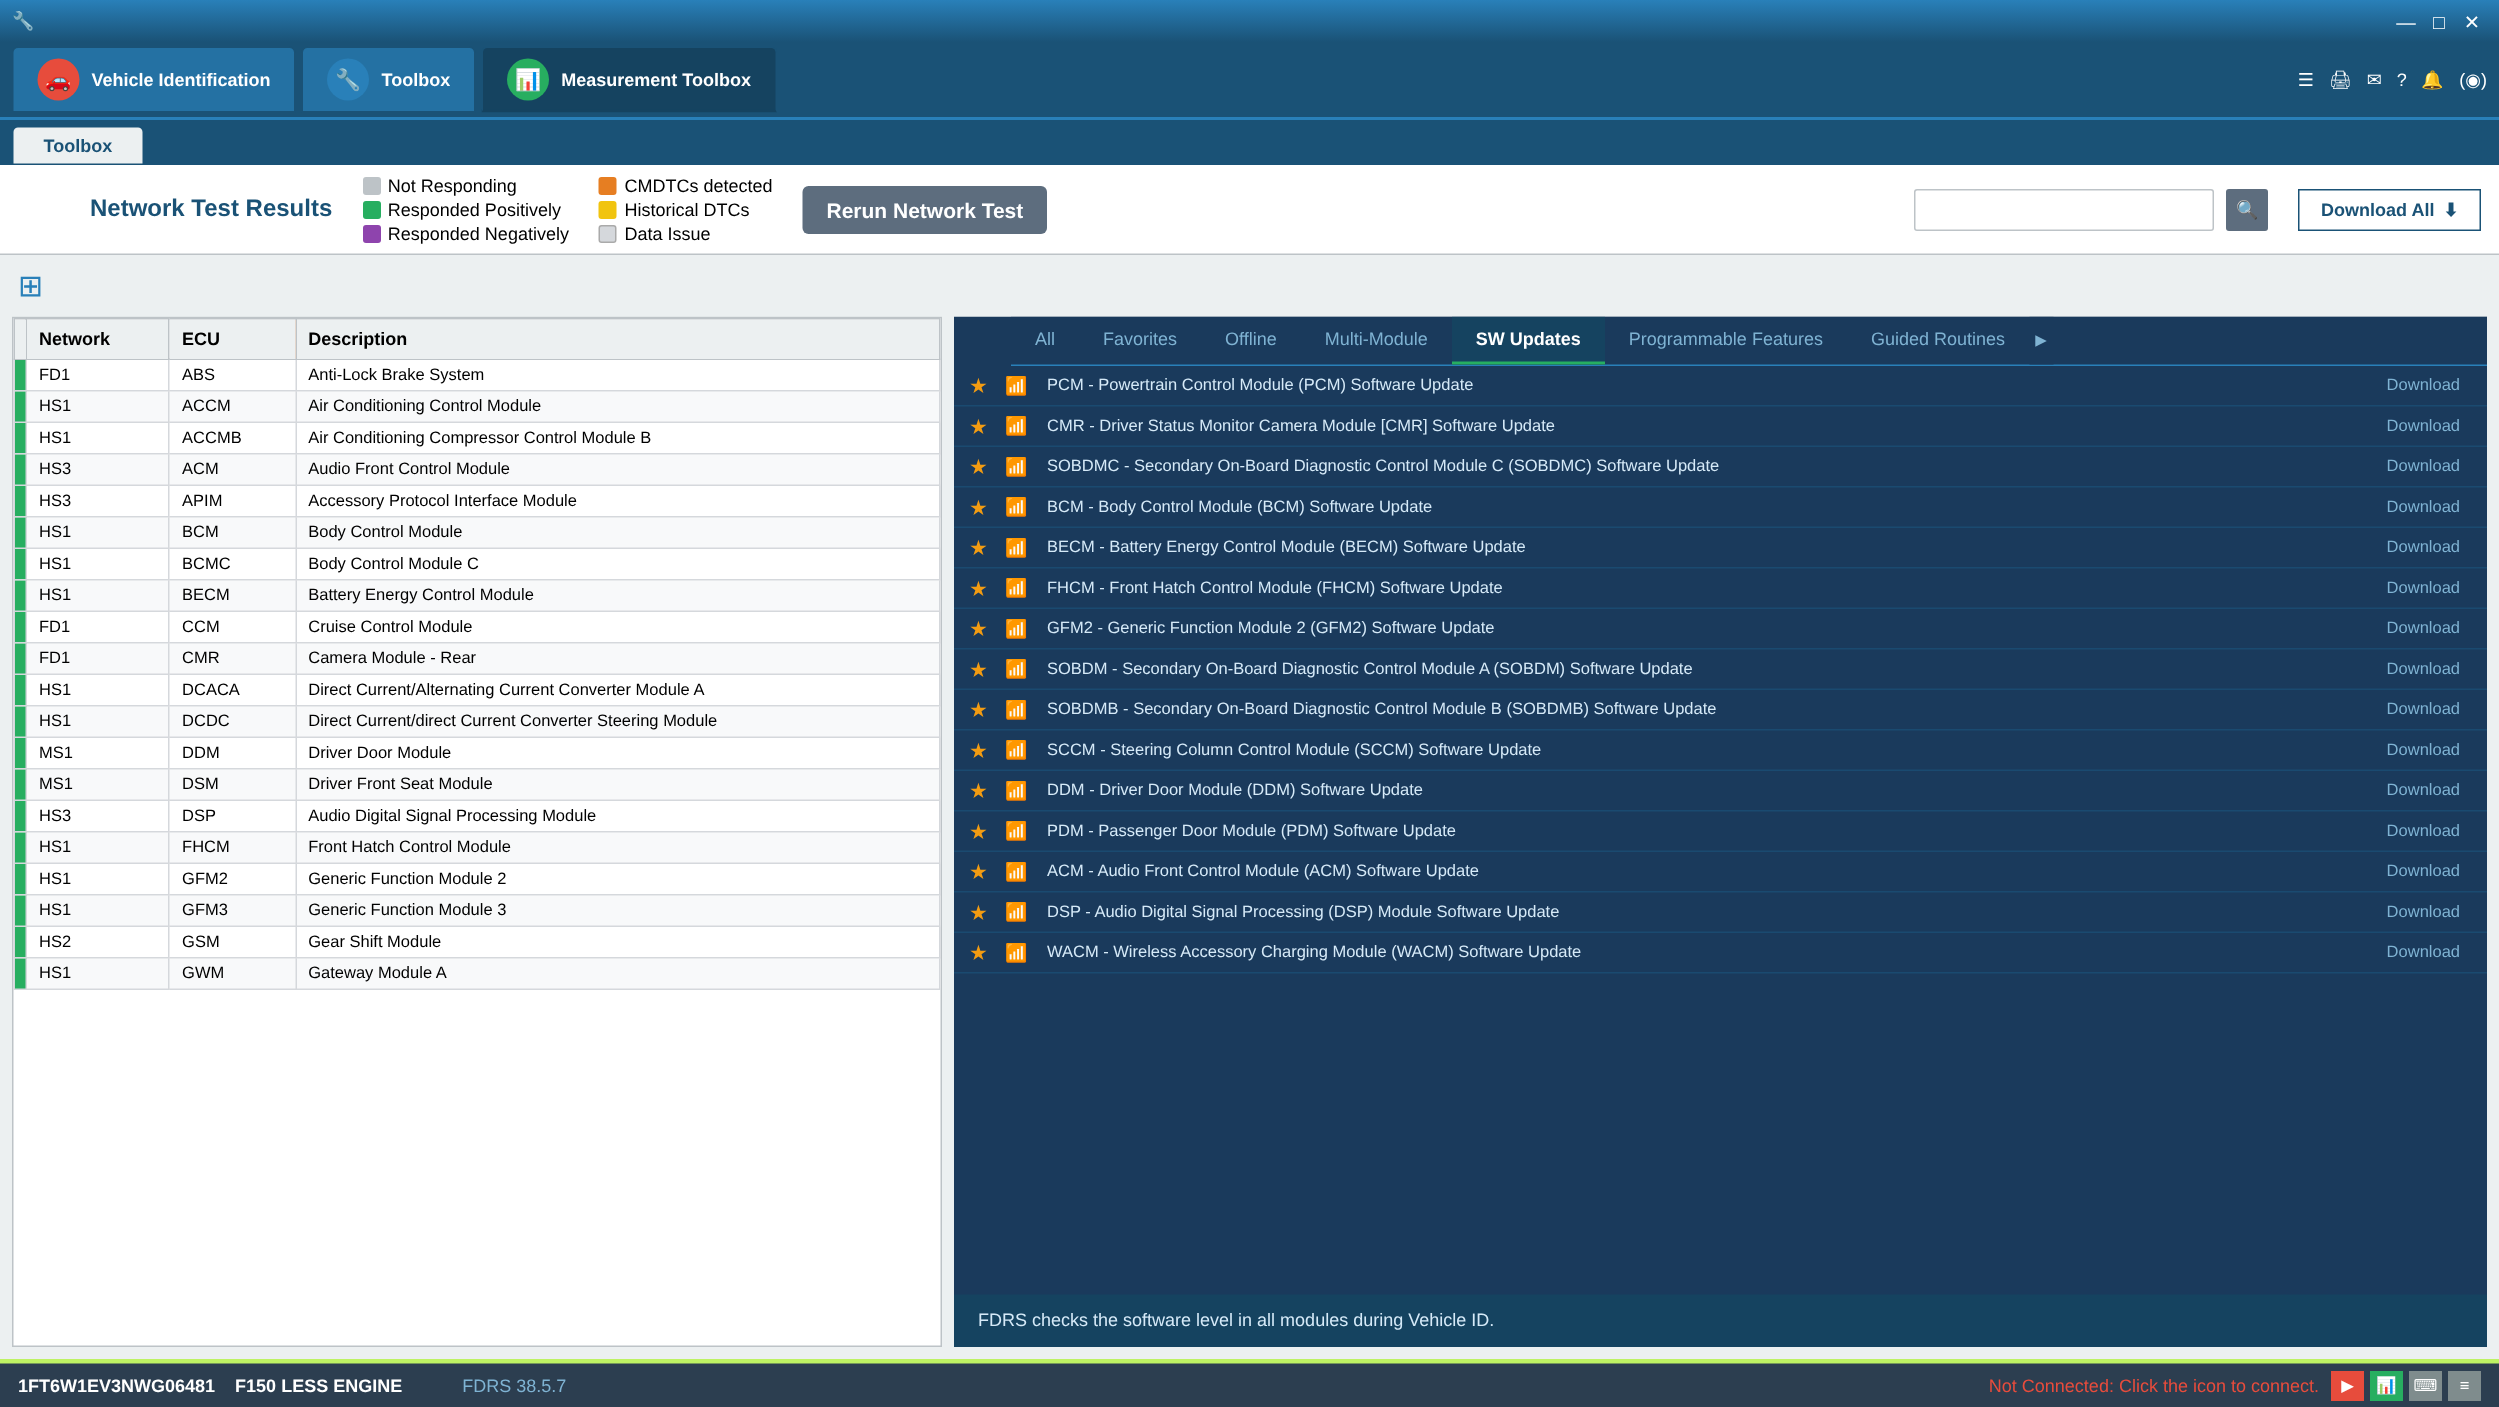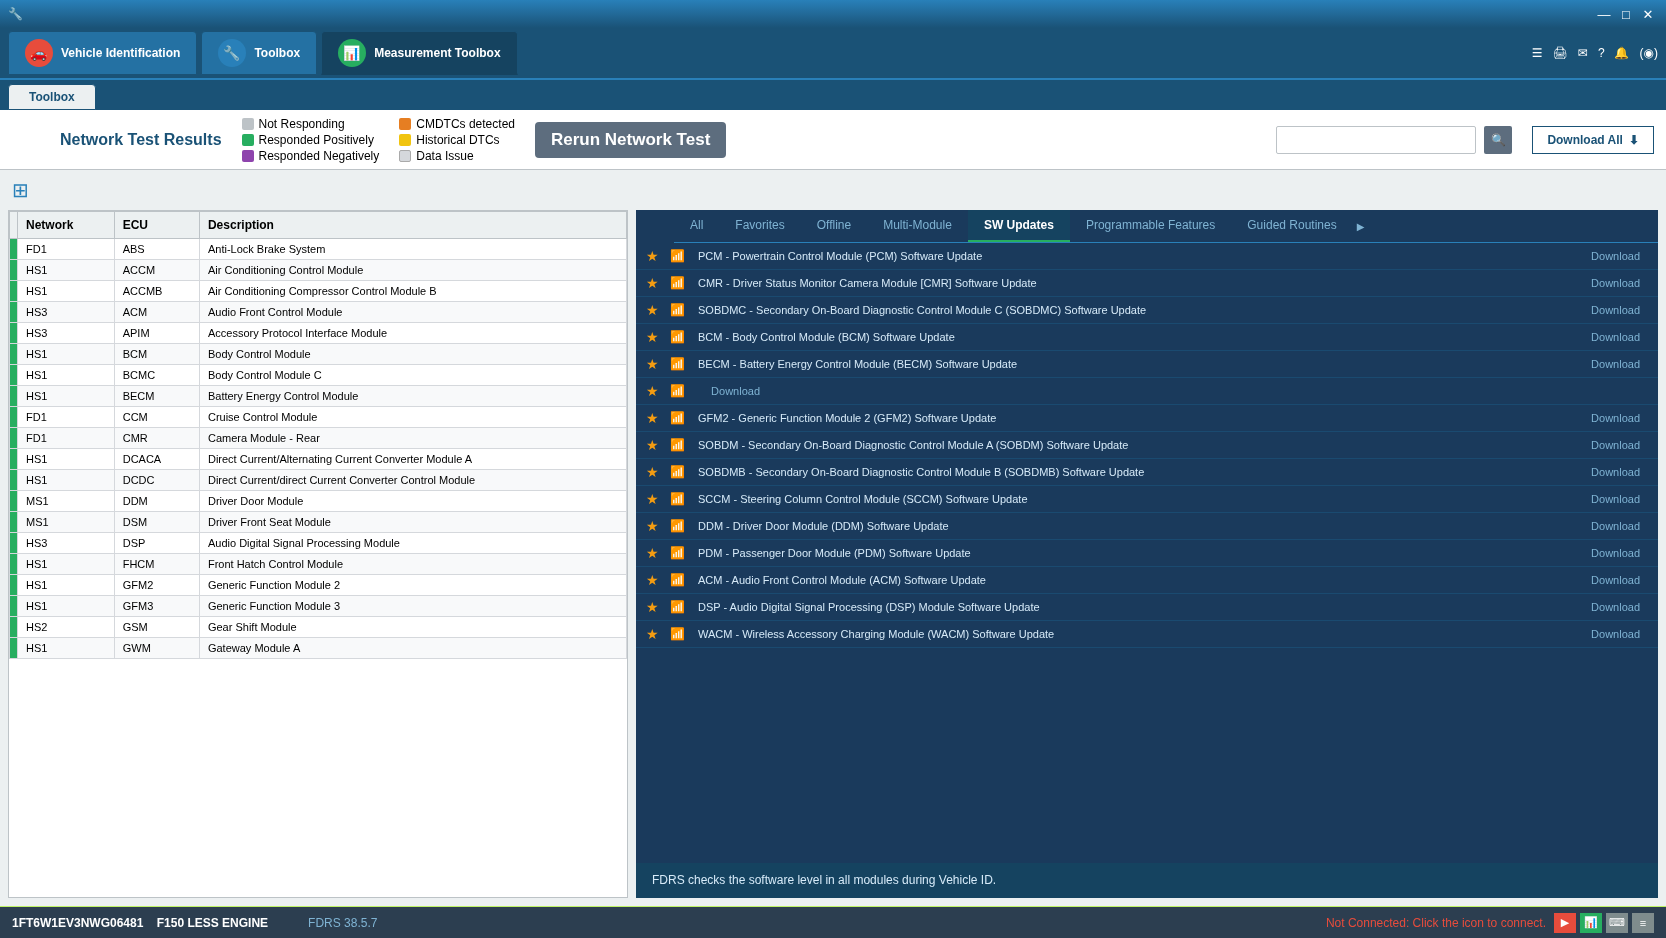--- a/index.html
+++ b/index.html
@@ -116,21 +116,21 @@
     .dot-orange { background: #e67e22; }
     .dot-yellow { background: #f1c40f; }
     .dot-lightgray { background: #d5d8dc; border: 1px solid #aaa; }
     .rerun-btn {
       background: #5d6d7e;
       color: white;
       border: none;
       padding: 8px 16px;
       border-radius: 4px;
       cursor: pointer;
-      font-size: 17px;
+      font-size: 14px;
       font-weight: bold;
     }
     .search-area { margin-left: auto; display: flex; align-items: center; gap: 8px; }
     .search-box {
       width: 200px;
       height: 28px;
       border: 1px solid #bdc3c7;
       padding: 0 8px;
       border-radius: 2px;
     }
@@ -276,21 +276,21 @@
     
     .status-bar {
       height: 32px;
       background: #2c3e50;
       display: flex;
       align-items: center;
       padding: 0 12px;
       color: white;
       font-size: 12px;
       gap: 40px;
-      border-top: 1px solid #bef264;
+      border-top: 3px solid #bef264;
     }
     .status-vin { font-weight: bold; }
     .status-version { color: #7fb3d3; }
     .status-connection { margin-left: auto; color: #e74c3c; display: flex; align-items: center; gap: 8px; }
     .status-icons { display: flex; gap: 4px; }
     .status-icon-btn {
       background: #e74c3c;
       color: white;
       border: none;
       width: 22px; height: 20px;
@@ -471,21 +471,21 @@
               <tr>
     <td style="width:8px; padding:0; background:#27ae60;"></td>
     <td>HS1</td>
     <td>DCACA</td>
     <td>Direct Current/Alternating Current Converter Module A</td>
   </tr>
               <tr>
     <td style="width:8px; padding:0; background:#27ae60;"></td>
     <td>HS1</td>
     <td>DCDC</td>
-    <td>Direct Current/direct Current Converter Control Module</td>
+    <td>Direct Current/direct Current Converter Steering Module</td>
   </tr>
               <tr>
     <td style="width:8px; padding:0; background:#27ae60;"></td>
     <td>MS1</td>
     <td>DDM</td>
     <td>Driver Door Module</td>
   </tr>
               <tr>
     <td style="width:8px; padding:0; background:#27ae60;"></td>
     <td>MS1</td>
@@ -585,20 +585,21 @@
   </div>
           <div class="sw-row">
     <span class="star-icon">★</span>
     <span class="signal-icon">📶</span>
     <span class="sw-desc">BECM - Battery Energy Control Module (BECM) Software Update</span>
     <button class="sw-download-btn">Download</button>
   </div>
           <div class="sw-row">
     <span class="star-icon">★</span>
     <span class="signal-icon">📶</span>
+    <span class="sw-desc">FHCM - Front Hatch Control Module (FHCM) Software Update</span>
     <button class="sw-download-btn">Download</button>
   </div>
           <div class="sw-row">
     <span class="star-icon">★</span>
     <span class="signal-icon">📶</span>
     <span class="sw-desc">GFM2 - Generic Function Module 2 (GFM2) Software Update</span>
     <button class="sw-download-btn">Download</button>
   </div>
           <div class="sw-row">
     <span class="star-icon">★</span>

